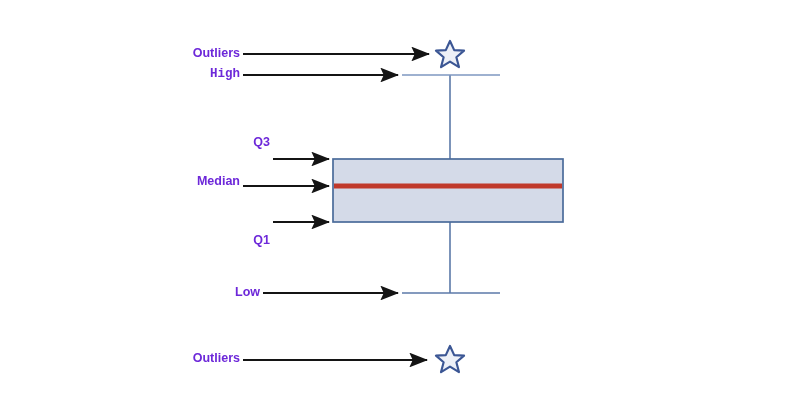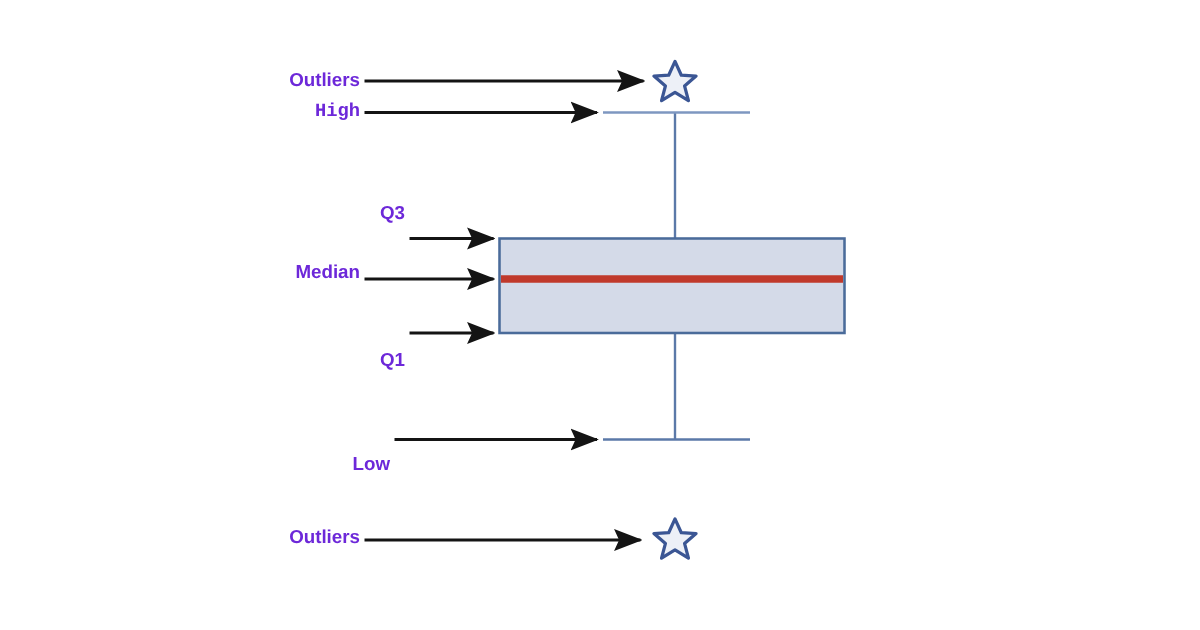--- a/index.html
+++ b/index.html
@@ -30,21 +30,21 @@
     color: #6d28d9;
     white-space: nowrap;
     text-align: right;
     line-height: 1;
   }
   #label-outliers-top { left: 178px; top: 47px; width: 62px; }
   #label-high        { left: 198px; top: 68px; width: 42px; font-family: Liberation Mono, monospace; }
   #label-q3          { left: 228px; top: 136px; width: 42px; }
   #label-median      { left: 178px; top: 175px; width: 62px; }
   #label-q1          { left: 228px; top: 214px; width: 42px; margin-top: 20px; }
-  #label-low         { left: 208px; top: 303px; width: 52px; }
+  #label-low         { left: 208px; top: 286px; width: 52px; }
   #label-outliers-bottom { left: 178px; top: 352px; width: 62px; }
 </style>
 </head>
 <body>
 
 <div id="canvas">
 
   <svg id="boxplot-svg" viewBox="0 0 800 420">
 
     <defs>

